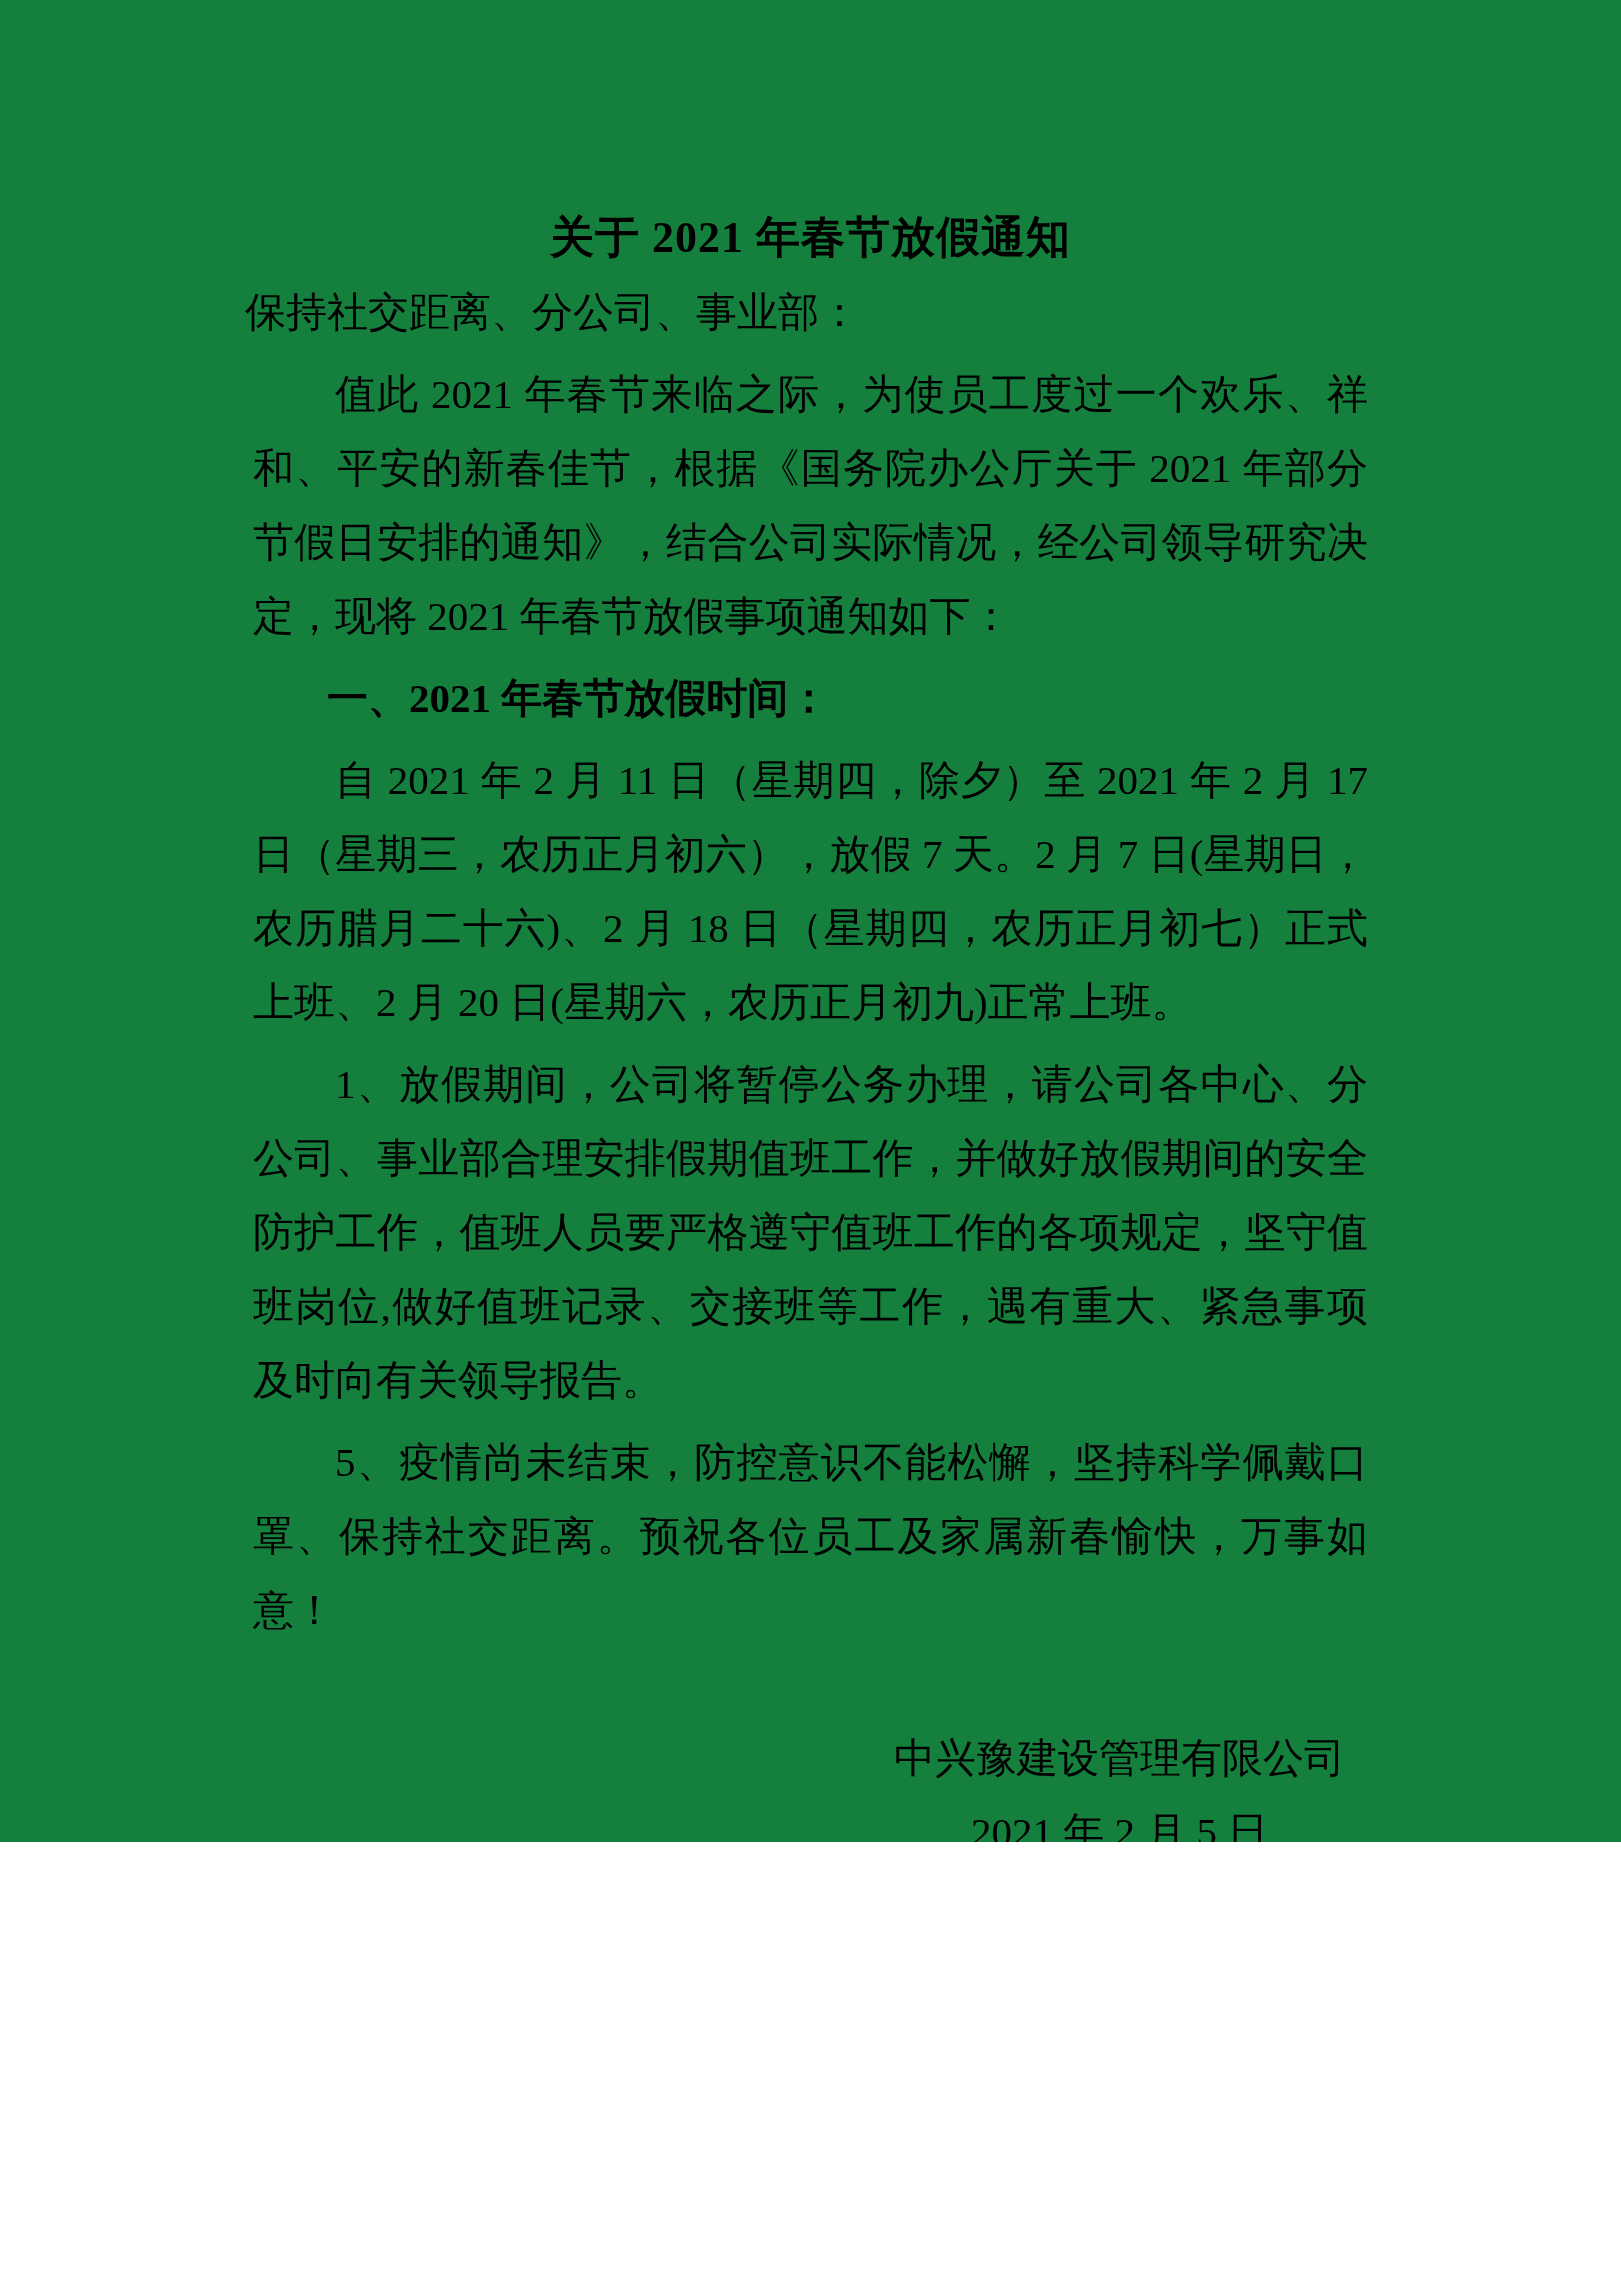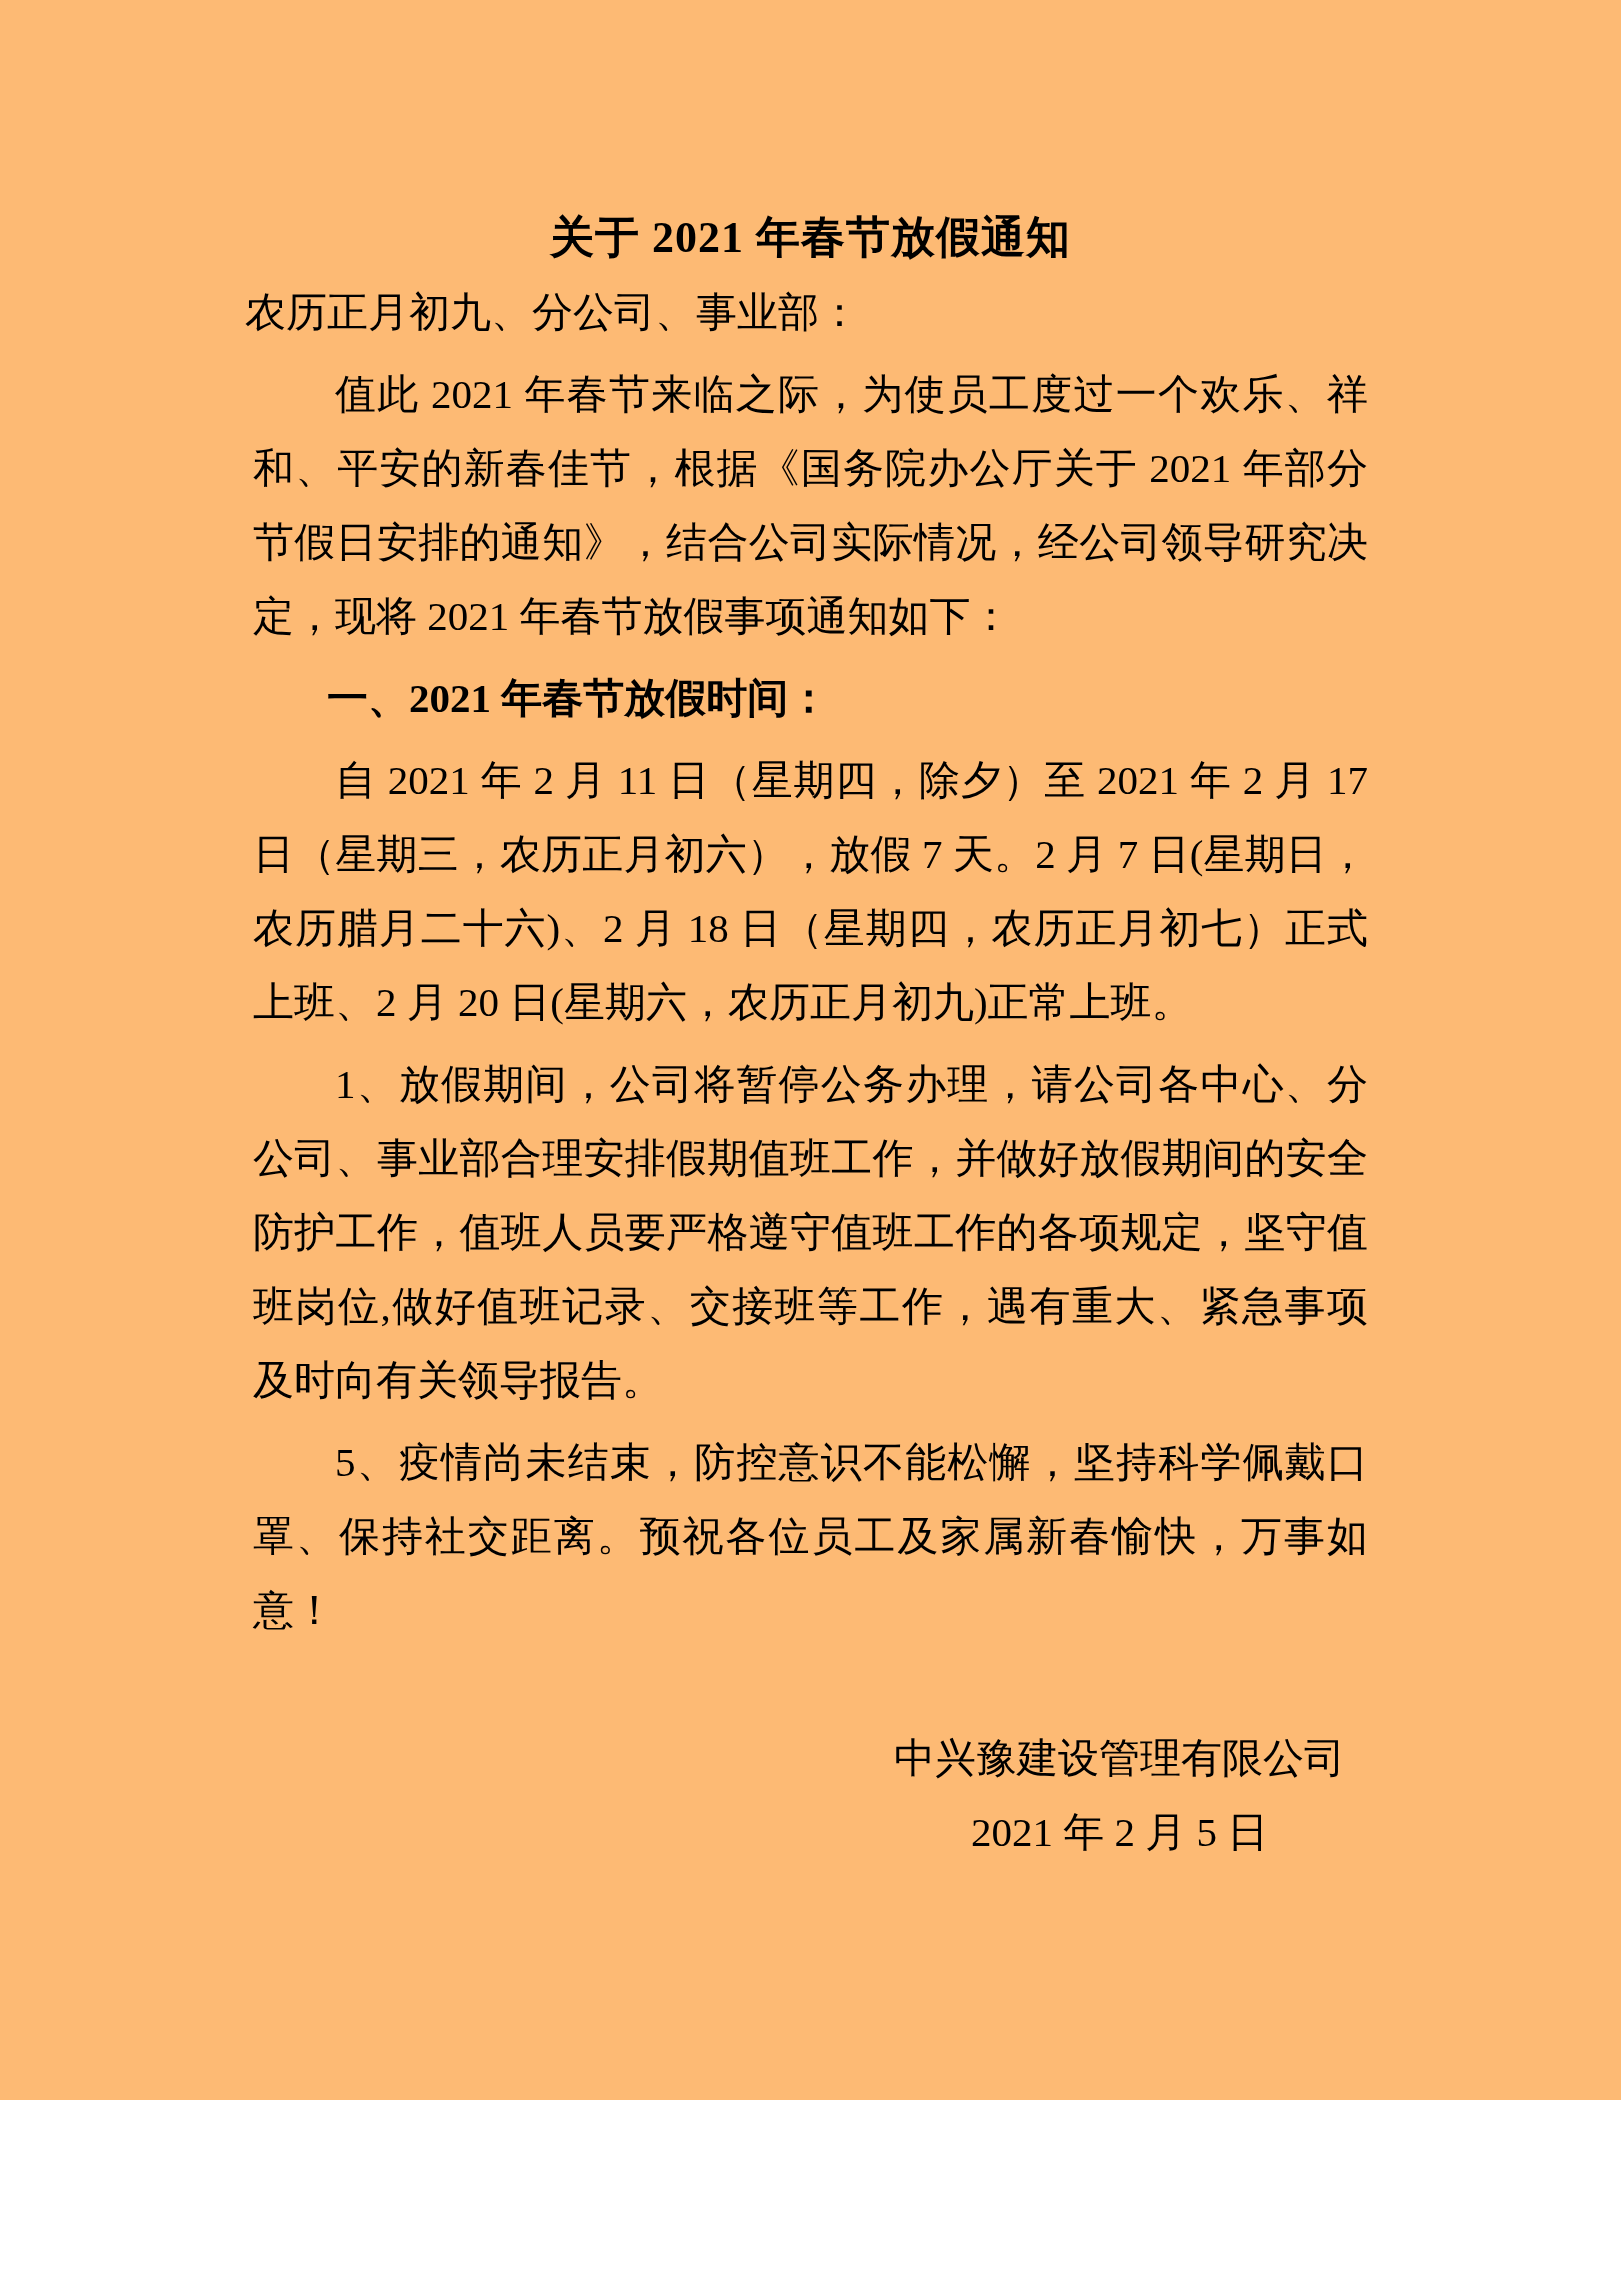--- a/index.html
+++ b/index.html
@@ -3,22 +3,22 @@
 <meta charset="utf-8">
 <style>
   html, body {
     margin: 0;
     padding: 0;
     background: #ffffff;
   }
   .page {
     position: relative;
     width: 1621px;
-    height: 2100px;
-    background: #fdba74;
+    height: 1842px;
+    background: #15803d;
     color: #000000;
     font-family: "Liberation Serif", "DejaVu Serif", serif;
     overflow: hidden;
     box-sizing: border-box;
   }
   .content {
     box-sizing: border-box;
     padding: 201px 245px 0 245px;
     font-size: 41px;
     line-height: 74px;
@@ -60,21 +60,21 @@
   }
 </style>
 </head>
 <body>
 
 <div class="page">
   <div class="content">
 
     <div class="doc-title">关于 2021 年春节放假通知</div>
 
-    <div class="salutation">农历正月初九、分公司、事业部：</div>
+    <div class="salutation">保持社交距离、分公司、事业部：</div>
 
     <p class="para">值此 2021 年春节来临之际，为使员工度过一个欢乐、祥和、平安的新春佳节，根据《国务院办公厅关于 2021 年部分节假日安排的通知》，结合公司实际情况，经公司领导研究决定，现将 2021 年春节放假事项通知如下：</p>
 
     <div class="heading">一、2021 年春节放假时间：</div>
 
     <p class="para">自 2021 年 2 月 11 日（星期四，除夕）至 2021 年 2 月 17 日（星期三，农历正月初六），放假 7 天。2 月 7 日(星期日，农历腊月二十六)、2 月 18 日（星期四，农历正月初七）正式上班、2 月 20 日(星期六，农历正月初九)正常上班。</p>
 
 
     <p class="para">1、放假期间，公司将暂停公务办理，请公司各中心、分公司、事业部合理安排假期值班工作，并做好放假期间的安全防护工作，值班人员要严格遵守值班工作的各项规定，坚守值班岗位,做好值班记录、交接班等工作，遇有重大、紧急事项及时向有关领导报告。</p>
 

